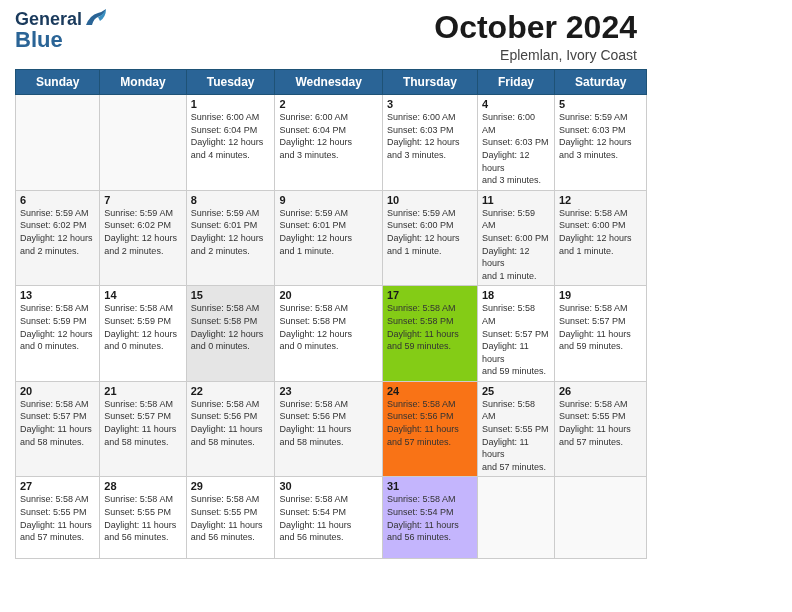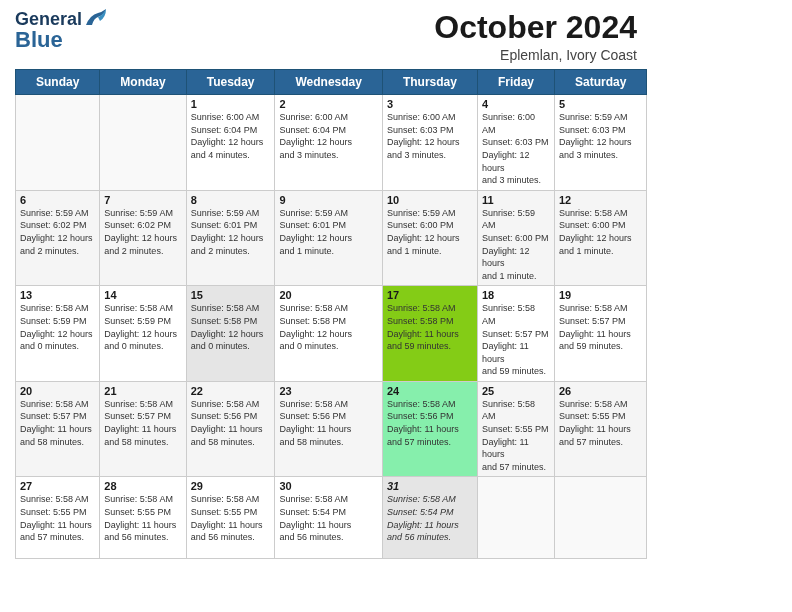--- a/index.html
+++ b/index.html
@@ -296,21 +296,21 @@
 Daylight: 11 hours
 and 58 minutes.</div>
           </td>
           <td style="background: rgb(245, 245, 245); min-height: 75px; height: 82px;">
             <span class="day-num">23</span>
             <div class="day-info" style="white-space: pre-line;">Sunrise: 5:58 AM
 Sunset: 5:56 PM
 Daylight: 11 hours
 and 58 minutes.</div>
           </td>
-          <td style="background: #86efac; min-height: 75px; height: 82px;">
+          <td style="background: #f97316; min-height: 75px; height: 82px;">
             <span class="day-num">24</span>
             <div class="day-info" style="white-space: pre-line;">Sunrise: 5:58 AM
 Sunset: 5:56 PM
 Daylight: 11 hours
 and 57 minutes.</div>
           </td>
           <td style="background: rgb(245, 245, 245); min-height: 75px; height: 82px;">
             <span class="day-num">25</span>
             <div class="day-info" style="white-space: pre-line;">Sunrise: 5:58 AM
 Sunset: 5:55 PM
@@ -347,21 +347,21 @@
 Daylight: 11 hours
 and 56 minutes.</div>
           </td>
           <td style="background: rgb(255, 255, 255); min-height: 75px; height: 82px;">
             <span class="day-num">30</span>
             <div class="day-info" style="white-space: pre-line;">Sunrise: 5:58 AM
 Sunset: 5:54 PM
 Daylight: 11 hours
 and 56 minutes.</div>
           </td>
-          <td style="background: #e5e5e5; min-height: 75px; height: 82px; font-style: italic;">
+          <td style="background: #c4b5fd; min-height: 75px; height: 82px;">
             <span class="day-num">31</span>
             <div class="day-info" style="white-space: pre-line;">Sunrise: 5:58 AM
 Sunset: 5:54 PM
 Daylight: 11 hours
 and 56 minutes.</div>
           </td>
           <td class="empty" style="background: rgb(249, 249, 249); min-height: 75px; height: 82px;"></td>
           <td class="empty" style="background: rgb(249, 249, 249); min-height: 75px; height: 82px;"></td>
         </tr>
       </tbody>

